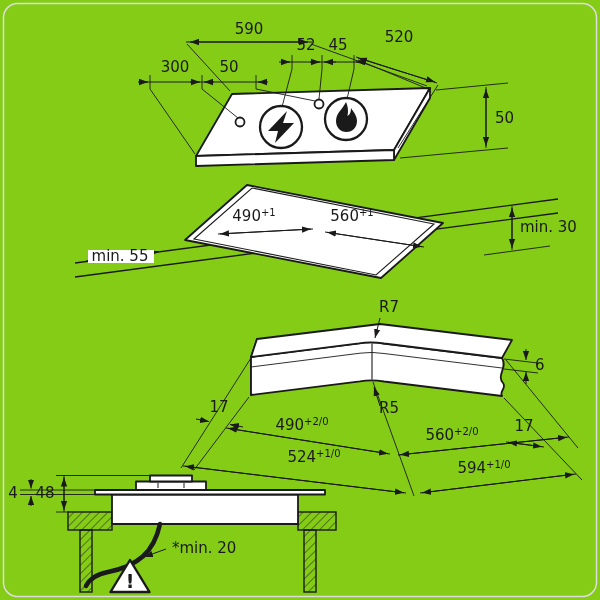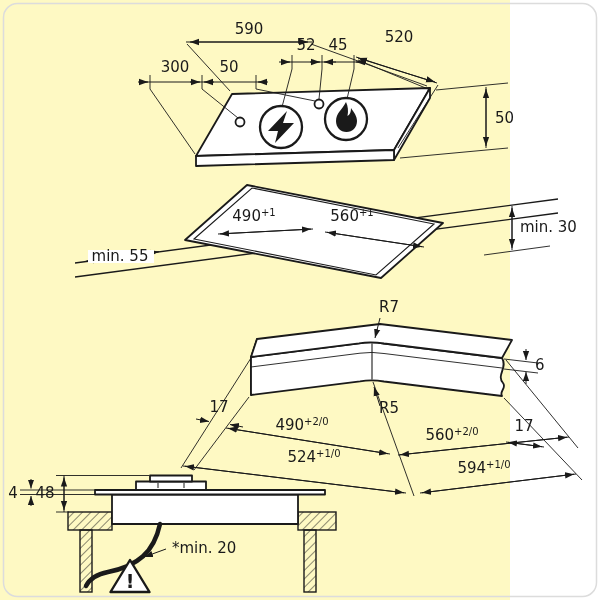--- a/index.html
+++ b/index.html
@@ -1,16 +1,16 @@
 <!DOCTYPE html>
 <html><head>
 <meta charset="utf-8">
 <style>
   html,body{margin:0;padding:0;background:#ffffff;}
-  #stage{width:510px;height:600px;position:relative;background:#fef9c3;}
+  #stage{width:600px;height:600px;position:relative;background:#84cc16;}
   svg{display:block;}
   svg text{font-family:"DejaVu Sans","Liberation Sans",sans-serif;fill:#1a1a1a;}
   .lbl{font-size:15px;}
   .tol{font-size:10px;}
   .bang{font-size:19px;font-weight:bold;}
   .ol{fill:#ffffff;stroke:#1a1a1a;stroke-width:1.8;stroke-linejoin:round;}
   .edge{stroke:#1a1a1a;stroke-width:1.4;fill:none;}
   .dim{stroke:#1a1a1a;stroke-width:1;fill:none;}
   .thin{stroke:#1a1a1a;stroke-width:0.9;fill:none;}
   .ar{stroke:#1a1a1a;stroke-width:1;fill:none;}

